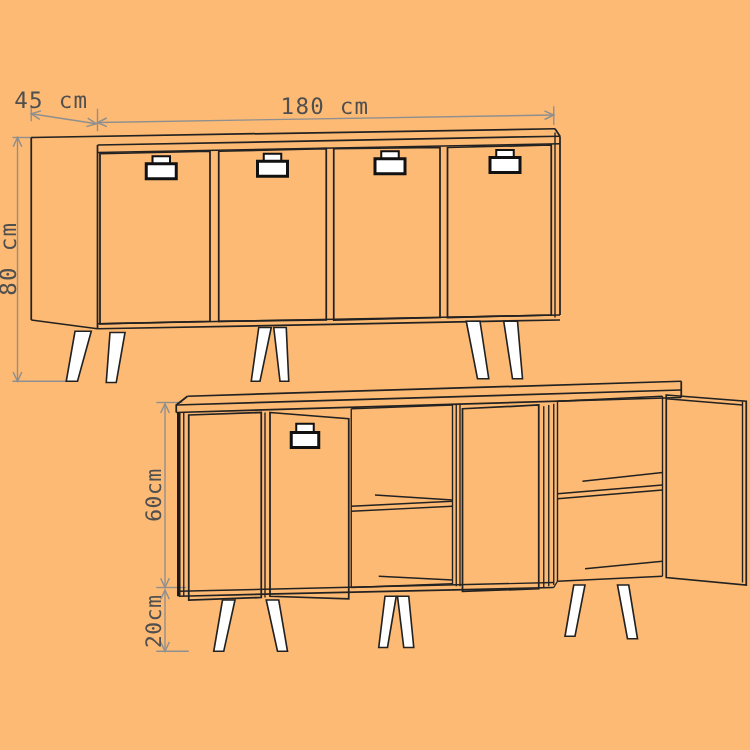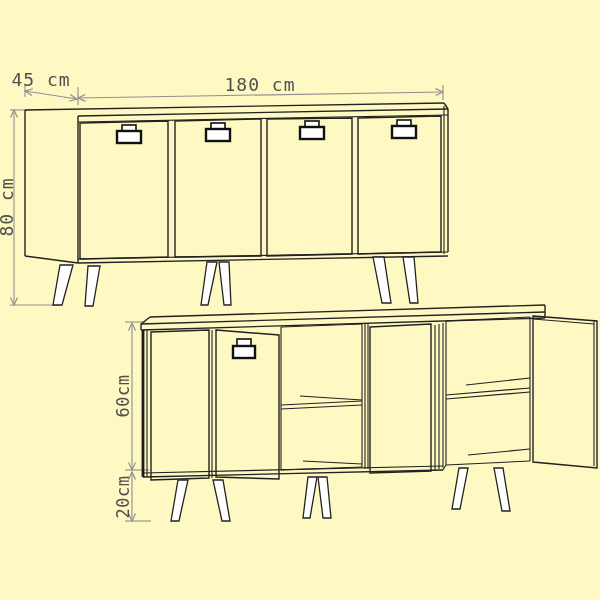--- a/index.html
+++ b/index.html
@@ -1,16 +1,16 @@
 <!DOCTYPE html>
 <html><head>
 <meta charset="utf-8">
 <style>
   html,body{margin:0;padding:0;background:#fff;}
-  .stage{width:600px;height:600px;background:#fef9c3;position:relative;font-family:"DejaVu Sans Mono",monospace;}
+  .stage{width:600px;height:600px;background:#fdba74;position:relative;font-family:"DejaVu Sans Mono",monospace;}
   svg{display:block;}
   .dim-text{font-family:"DejaVu Sans Mono",monospace;font-size:18px;fill:#4f4f4f;letter-spacing:1px;}
   .dim-text-sm{font-family:"DejaVu Sans Mono",monospace;font-size:17px;fill:#4f4f4f;letter-spacing:0.5px;}
   .cab{stroke:#222;fill:none;stroke-width:1.4;}
   .cabthin{stroke:#222;fill:none;stroke-width:1.1;}
   .cabthick{stroke:#1a1a1a;fill:none;stroke-width:2.8;}
   .leg{stroke:#222;fill:#ffffff;stroke-width:1.3;}
   .handle-top{stroke:#111;fill:#ffffff;stroke-width:1.6;}
   .handle-big{stroke:#111;fill:#ffffff;stroke-width:2.4;}
   .dim{stroke:#8f8f8f;fill:none;stroke-width:1.1;}

